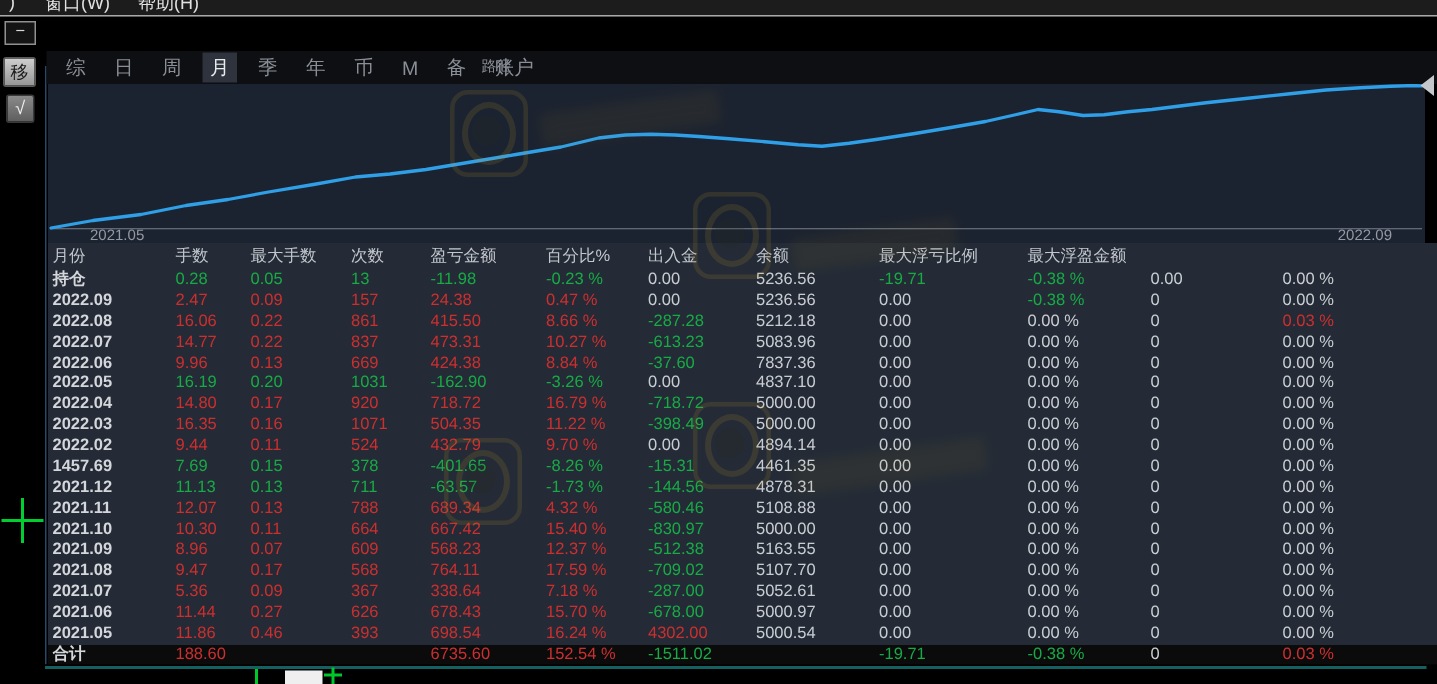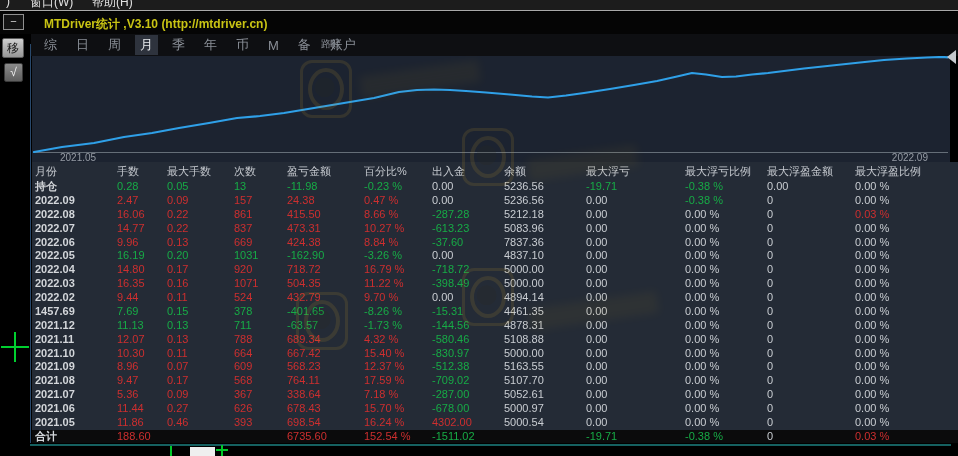--- a/index.html
+++ b/index.html
@@ -74,23 +74,20 @@
 <body>
 
 <div class="screen">
 
   <div class="menustrip">
       <span class="menu-item" style="left: 6px;">)</span>
       <span class="menu-item" style="left: 30px;">窗口(W)</span>
       <span class="menu-item" style="left: 92px;">帮助(H)</span>
     </div>
 
-  <div class="titlebar">
-    <div class="title">MTDriver统计 ,V3.10 (http://mtdriver.cn)</div>
-  </div>
 
   <div class="mini-btn">−</div>
   <div class="move-btn">移</div>
   <div class="check-btn">√</div>
   <div class="cross-v"></div>
   <div class="cross-h"></div>
   <div class="vdivider"></div>
 
   <div class="tabbar">
     <div class="tabs" id="tabs">
@@ -122,24 +119,22 @@
     <div class="tablebody">
       <div class="thead" id="thead">
           <span>月份</span>
           <span>手数</span>
           <span>最大手数</span>
           <span>次数</span>
           <span>盈亏金额</span>
           <span>百分比%</span>
           <span>出入金</span>
           <span>余额</span>
-          <span>最大浮亏</span>
           <span>最大浮亏比例</span>
           <span>最大浮盈金额</span>
-          <span>最大浮盈比例</span>
         </div>
       <div id="tbody">
           <div class="trow">
             <span class="cell c-m">持仓</span>
             <span class="cell c-g">0.28</span>
             <span class="cell c-g">0.05</span>
             <span class="cell c-g">13</span>
             <span class="cell c-g">-11.98</span>
             <span class="cell c-g">-0.23 %</span>
             <span class="cell c-w">0.00</span>

